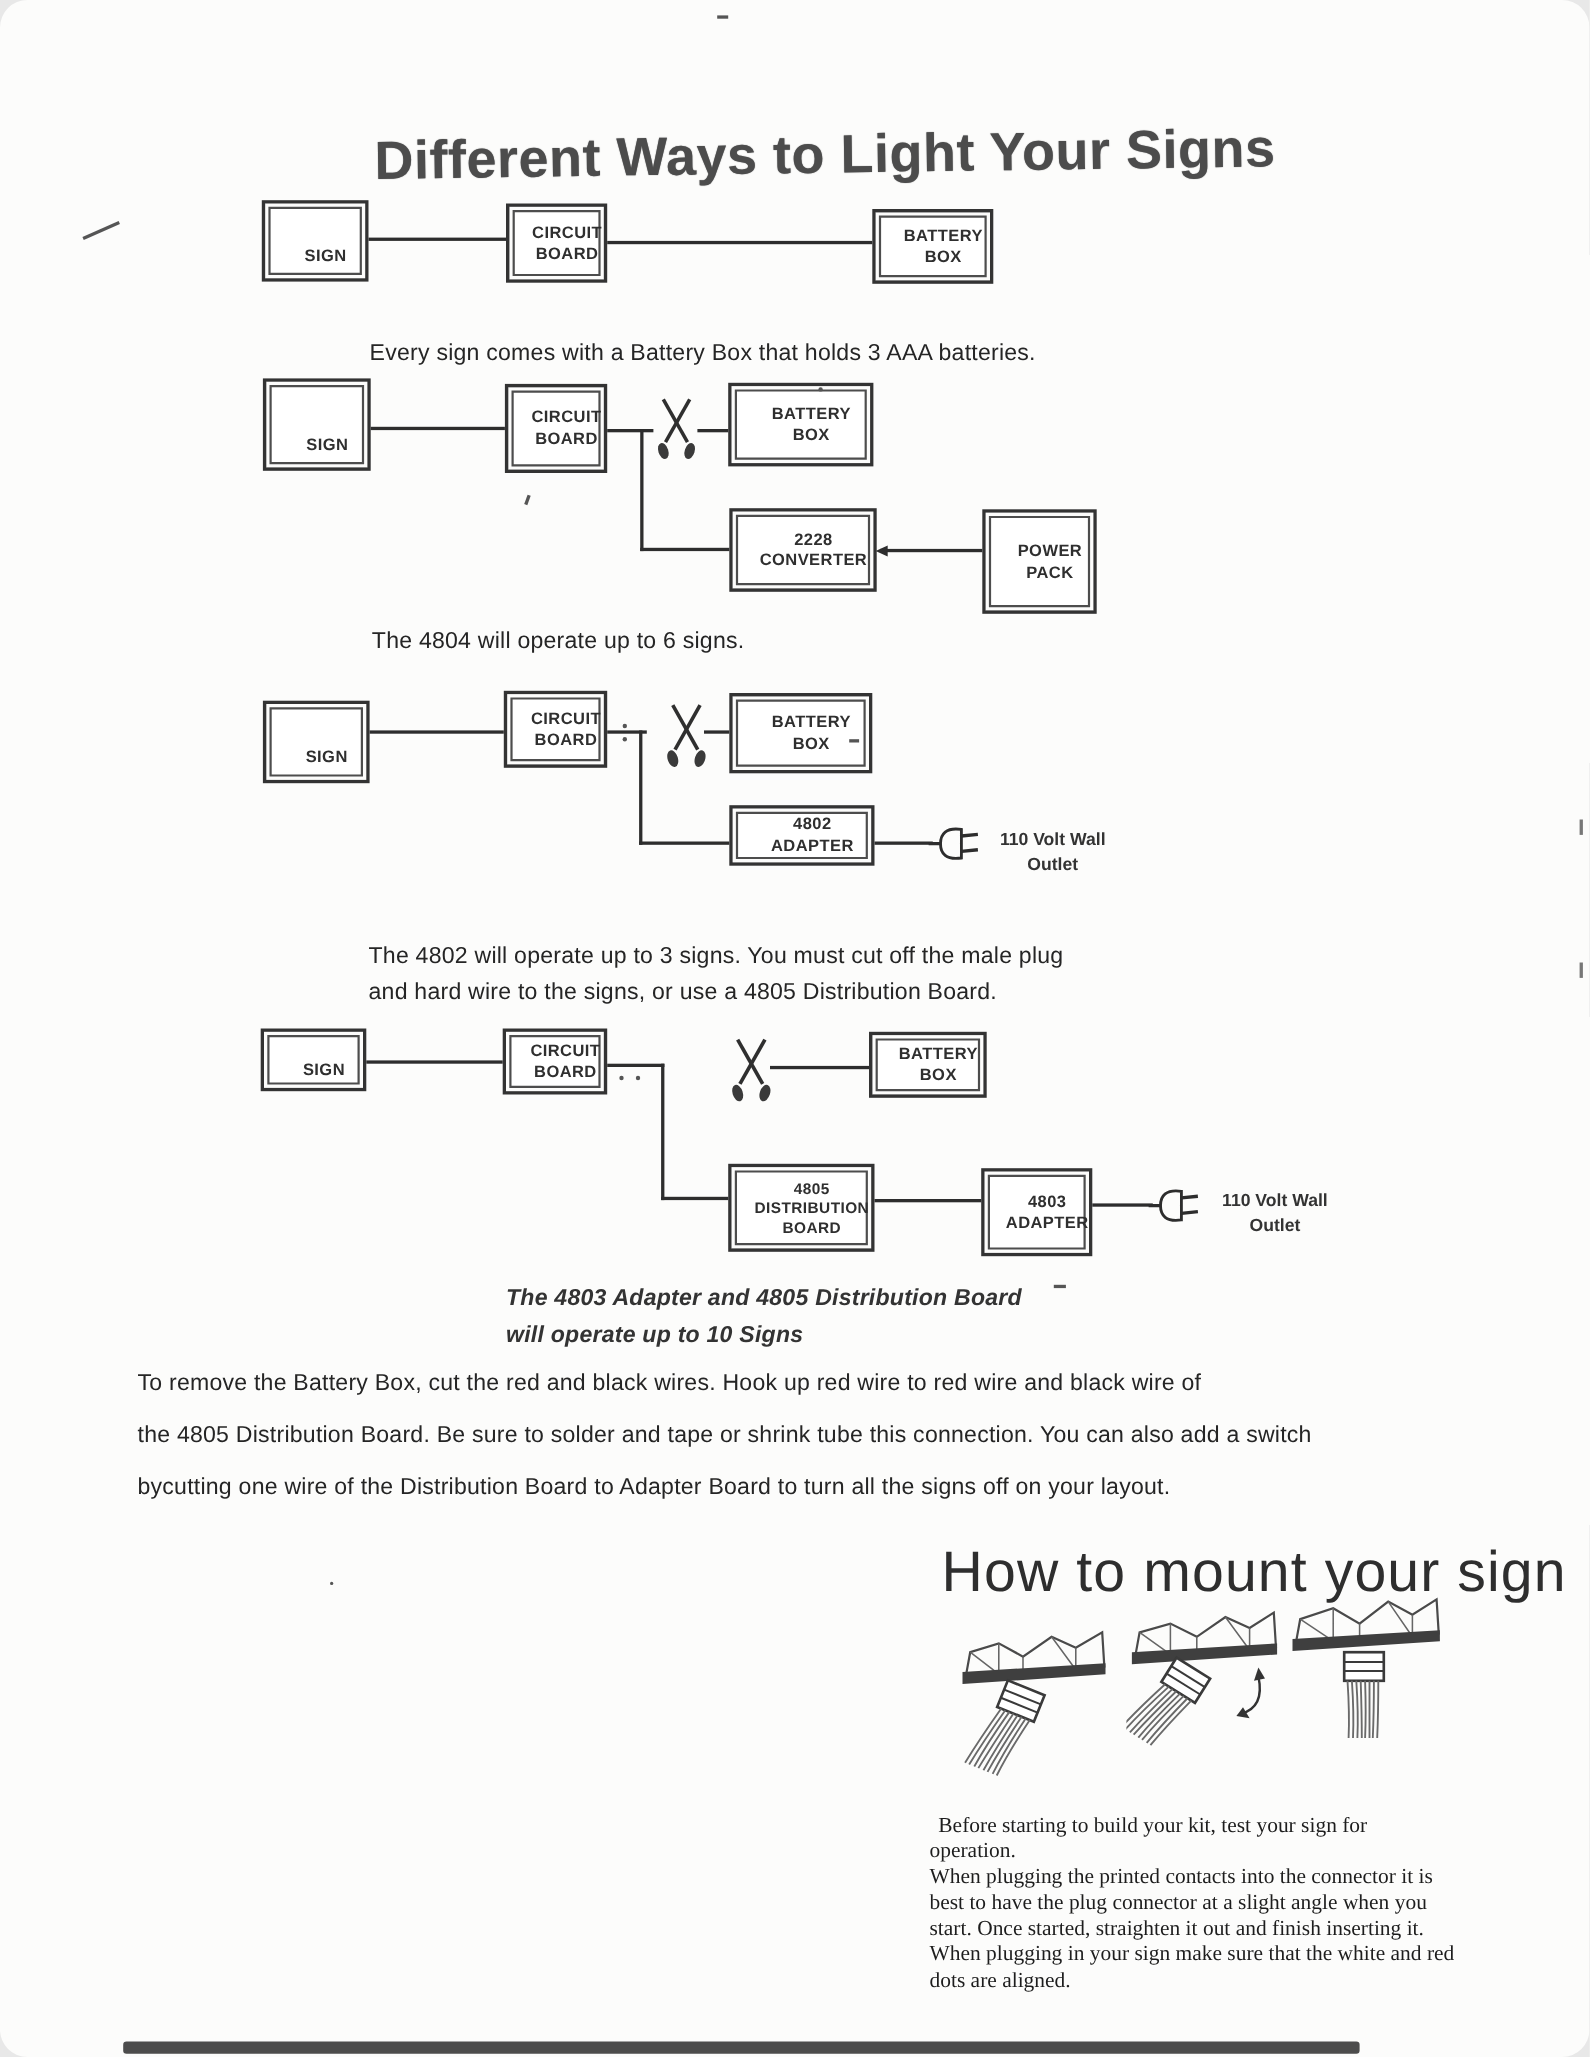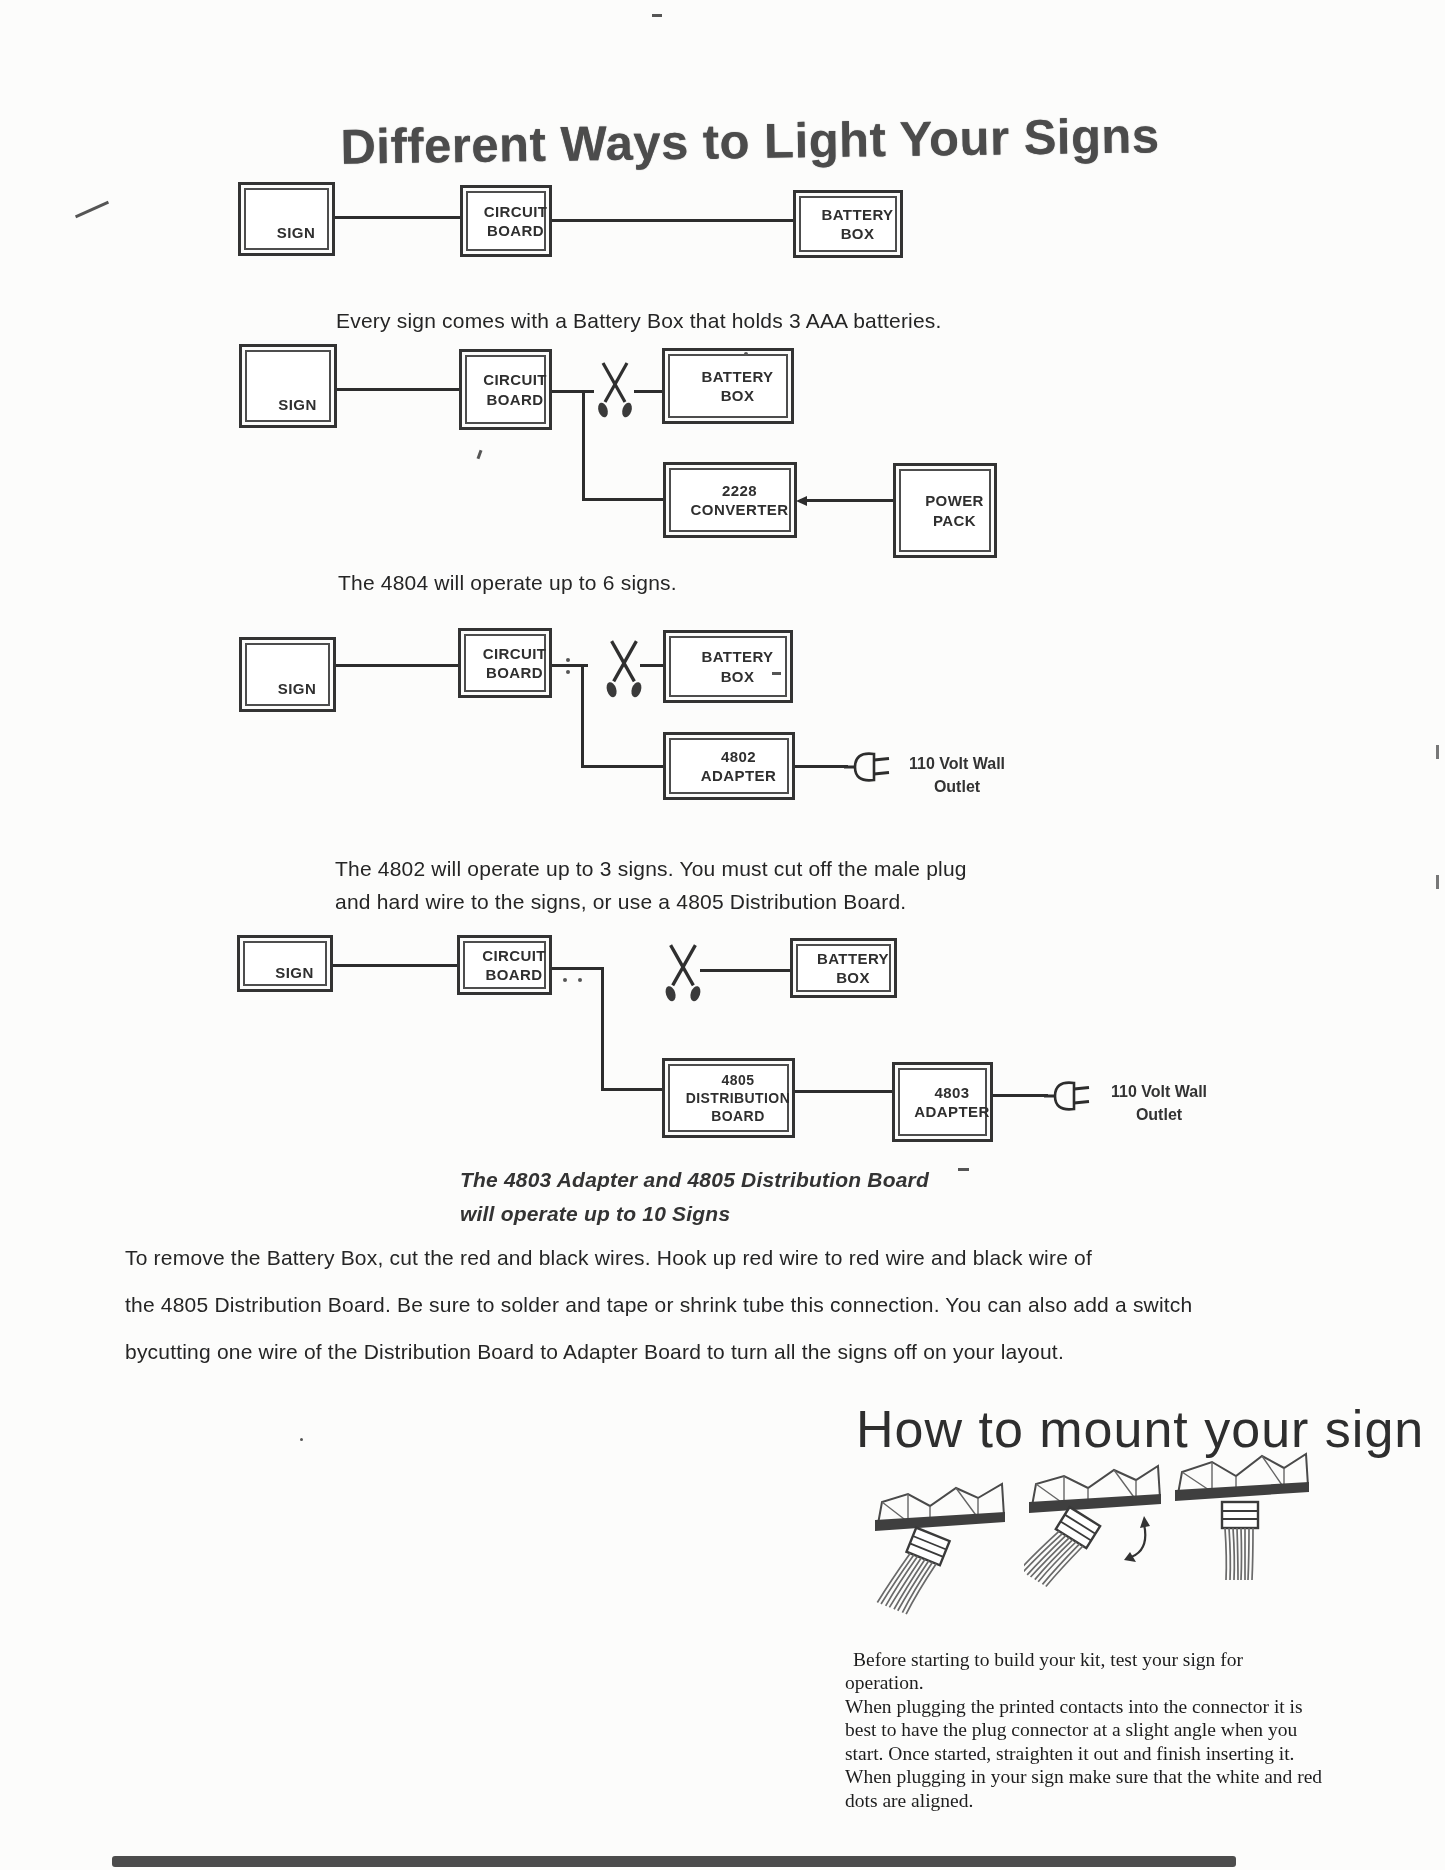--- a/index.html
+++ b/index.html
@@ -1,17 +1,17 @@
 <!DOCTYPE html>
 <html><head>
 <meta charset="utf-8">
 <style>
   html,body{margin:0;padding:0;background:#e8e8e8;}
   .page{position:relative;width:1445px;height:1870px;margin:0 auto;background:#fcfcfb;
-        font-family:"Liberation Sans",sans-serif;overflow:hidden;}
+        font-family:"Liberation Sans",sans-serif;overflow:hidden;border-radius:25px;}
 
   
   .title{position:absolute;left:250px;top:82px;width:1000px;text-align:center;
          font:bold 49px/1.1 "Liberation Sans",sans-serif;color:#4c4c4c;
          letter-spacing:.5px;transform:rotate(-0.8deg);text-shadow:0 0 1px #777;}
 
   
   .box{position:absolute;background:#fff;border:3px solid #333;
        box-shadow:inset 0 0 0 3px #fcfcfb,inset 0 0 0 5px #4d4d4d;
        display:flex;align-items:center;justify-content:center;text-align:center;
@@ -85,21 +85,21 @@
     <ellipse cx="8" cy="50" rx="4.5" ry="7.5" transform="rotate(-18 8 50)" fill="#3a3a3a"></ellipse>
     <ellipse cx="32" cy="50" rx="4.5" ry="7.5" transform="rotate(18 32 50)" fill="#3a3a3a"></ellipse>
   </svg>
 
   <p class="caption" style="left:338px;top:545px">The 4804 will operate up to 6 signs.</p>
 
   <div class="box label-low" style="left:239px;top:637px;width:97px;height:75px">SIGN</div>
   <div class="box" style="left:458px;top:628px;width:94px;height:70px">CIRCUIT
 BOARD</div>
   <div class="box" style="left:663px;top:630px;width:130px;height:73px">BATTERY BOX</div>
-  <div class="box" style="left:663px;top:732px;width:132px;height:68px">4802 ADAPTER</div>
+  <div class="box" style="left:663px;top:732px;width:132px;height:55px">4802 ADAPTER</div>
 
   <div class="wire" style="left:336px;top:664px;width:122px"></div>
   <div class="wire" style="left:552px;top:664px;width:36px"></div>
   <div class="wire" style="left:640px;top:664px;width:23px"></div>
   <div class="wire v" style="left:581px;top:664px;height:104px"></div>
   <div class="wire" style="left:581px;top:765px;width:82px"></div>
   <div class="wire" style="left:795px;top:765px;width:53px"></div>
 
   <svg class="abs" style="left:603px;top:638px" width="42" height="62" viewBox="0 0 40 60">
     <line x1="8" y1="3" x2="30" y2="42" stroke="#2f2f2f" stroke-width="3.2"></line>

